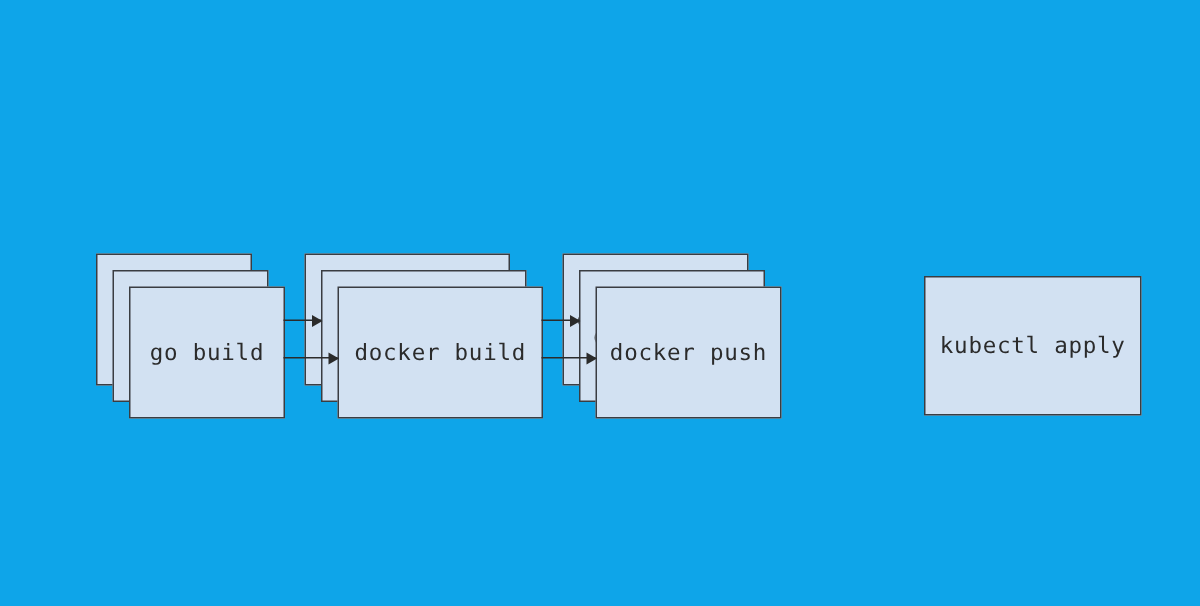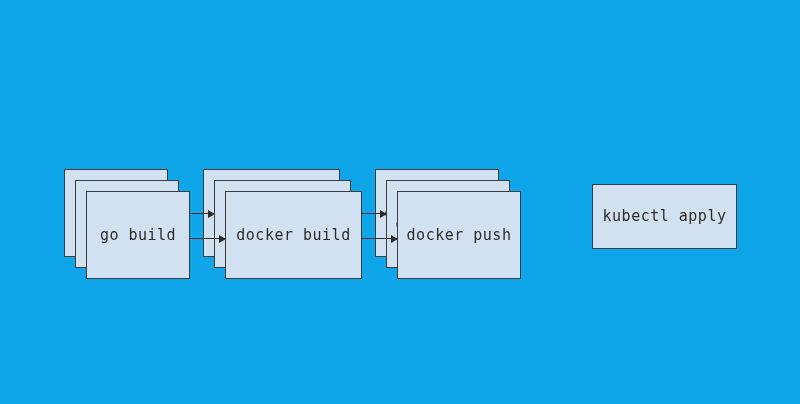--- a/index.html
+++ b/index.html
@@ -91,21 +91,21 @@
         <span class="node-label">docker push</span>
       </div>
       <div class="node layer-back" style="left: 386px; top: 180px; width: 124px; height: 88px; z-index: 22;">
         <span class="node-label">docker push</span>
       </div>
       <div class="node layer-front" style="left: 397px; top: 191px; width: 124px; height: 88px; z-index: 23;">
         <span class="node-label">docker push</span>
       </div>
     </div>
     <div class="stack">
-      <div class="node layer-front" style="left: 592px; top: 184px; width: 145px; height: 65px; z-index: 31;">
+      <div class="node layer-front" style="left: 616px; top: 184px; width: 145px; height: 93px; z-index: 31;">
         <span class="node-label">kubectl apply</span>
       </div>
     </div>
     <div class="arrow" style="left: 189px; top: 213px; width: 25px; z-index: 100;"></div>
     <div class="arrow" style="left: 189px; top: 238px; width: 36px; z-index: 101;"></div>
     <div class="arrow" style="left: 361px; top: 213px; width: 25px; z-index: 102;"></div>
     <div class="arrow" style="left: 361px; top: 238px; width: 36px; z-index: 103;"></div>
   </div>
 
 </body></html>

